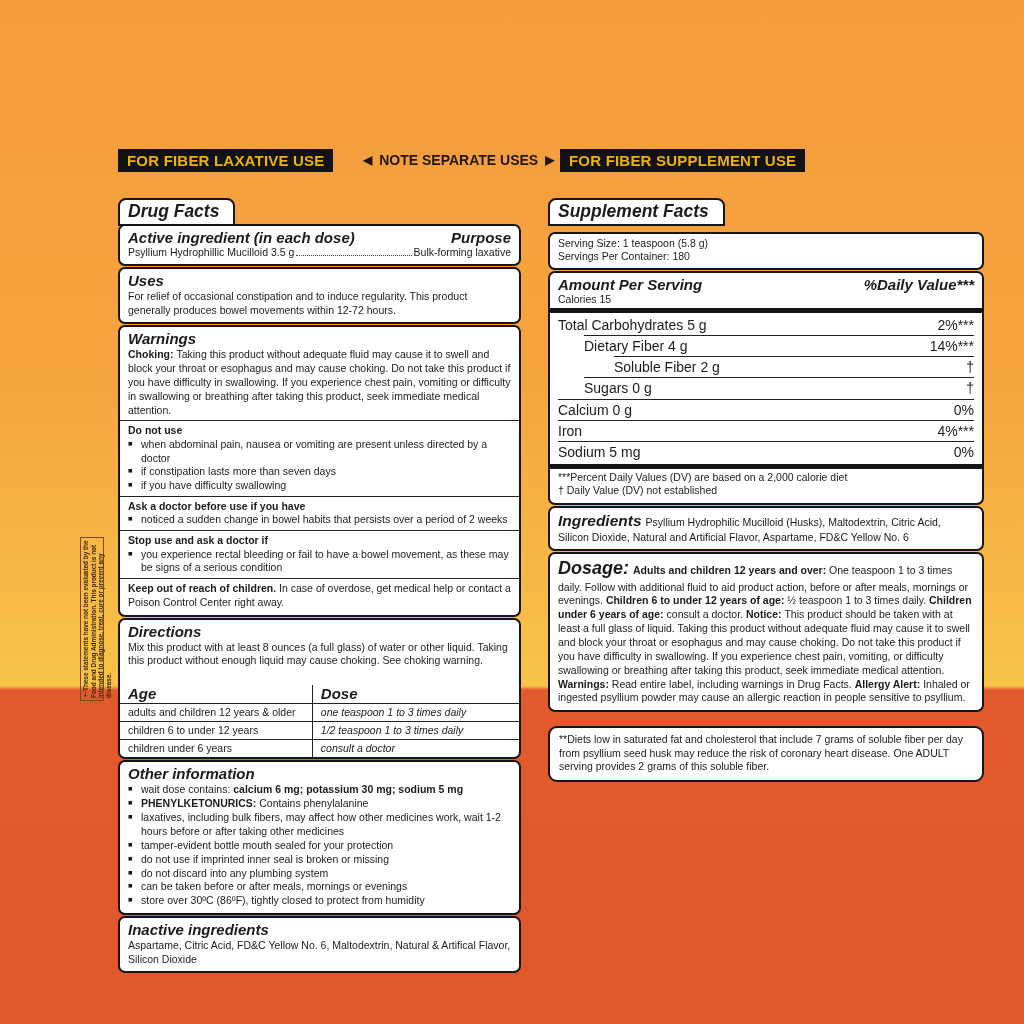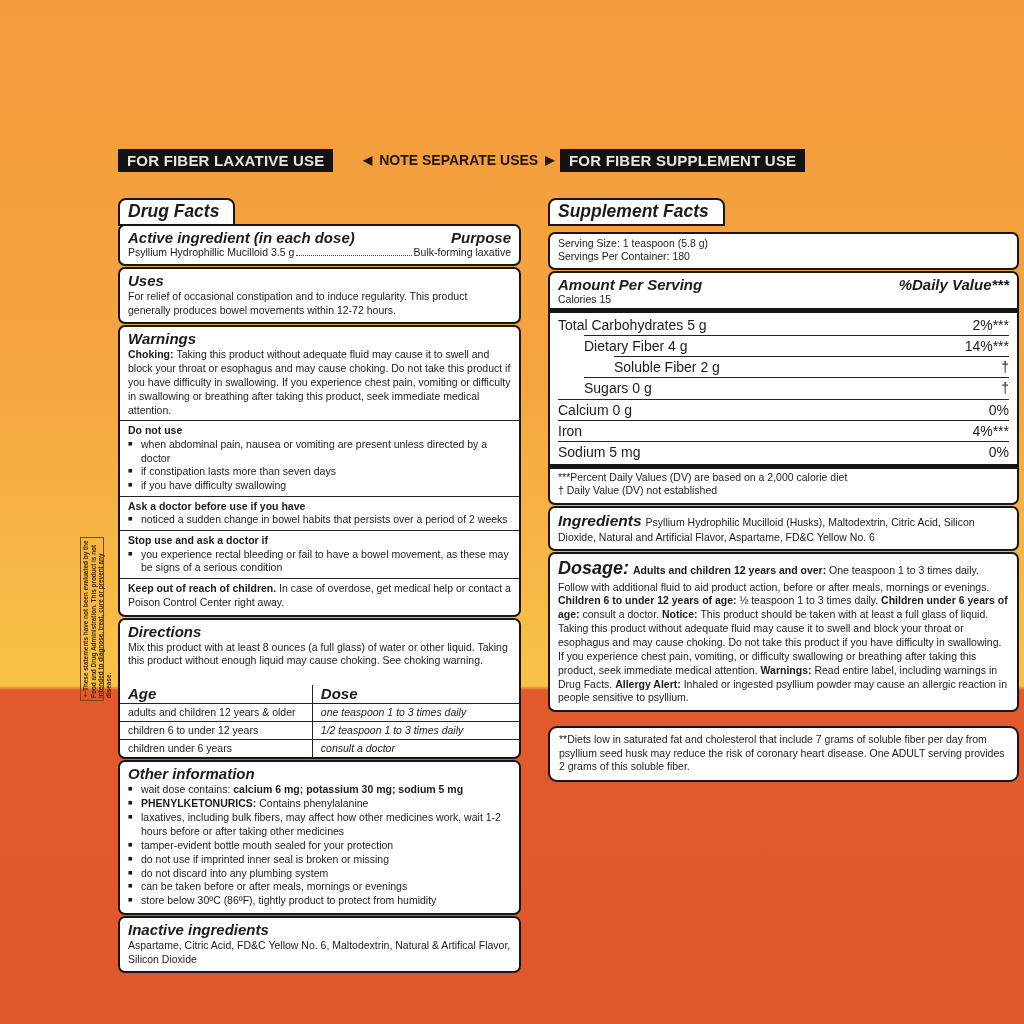--- a/index.html
+++ b/index.html
@@ -8,36 +8,36 @@
     position: relative;
     font-family: "Liberation Sans", sans-serif;
     background: linear-gradient(to bottom,
       #f49b3e 0px, #f5a53f 380px, #f8c348 686px,
       #e25a2c 690px, #df582c 1024px);
     overflow: hidden;
     color:#1b1b1b;
   }
   .hdr-bar {
     position:absolute; top:149px; height:23px;
-    background:#121212; color:#e5e5e5;
+    background:#121212; color:#eab308;
     font-weight:bold; font-size:15px; line-height:23px;
     padding:0 9px; letter-spacing:.2px; white-space:nowrap;
   }
   #hdr-left { left:118px; }
   #hdr-right { left:560px; }
   .hdr-mid {
     position:absolute; top:152px; left:363px; width:160px;
     color:#231605; font-weight:bold; font-size:14px;
     display:flex; align-items:center; gap:7px; white-space:nowrap;
   }
   .hdr-mid .arr { font-size:12px; }
 
   .col { position:absolute; top:198px; }
   #col-left  { left:118px; width:403px; }
-  #col-right { left:548px; width:471px; }
+  #col-right { left:548px; width:436px; }
 
   .tab {
     display:inline-block; position:relative; z-index:2;
     background:#fff; border:2.5px solid #161616;
     border-radius:8px 8px 0 0;
     font-style:italic; font-weight:bold; font-size:17.5px;
     padding:1px 14px 2px 8px; margin-bottom:-2.5px;
   }
   .box {
     position:relative; z-index:1;
@@ -150,21 +150,21 @@
 
   <div class="box">
     <div class="sec-title">Other information</div>
     <div class="blt rich"><span>wait dose contains: </span><b>calcium 6 mg; potassium 30 mg; sodium 5 mg</b></div>
     <div class="blt rich"><b>PHENYLKETONURICS: </b><span>Contains phenylalanine</span></div>
     <div class="blt rich"><span>laxatives, including bulk fibers, may affect how other medicines work, wait 1-2 hours before or after taking other medicines</span></div>
     <div class="blt rich"><span>tamper-evident bottle mouth sealed for your protection</span></div>
     <div class="blt rich"><span>do not use if imprinted inner seal is broken or missing</span></div>
     <div class="blt rich"><span>do not discard into any plumbing system</span></div>
     <div class="blt rich"><span>can be taken before or after meals, mornings or evenings</span></div>
-    <div class="blt rich"><span>store below 30ºC (86ºF), tightly product to protect from humidity</span></div>
+    <div class="blt rich"><span>store over 30ºC (86ºF), tightly closed to protect from humidity</span></div>
   </div>
 
   <div class="box">
     <div class="sec-title">Inactive ingredients</div>
     <div class="body-txt">Aspartame, Citric Acid, FD&amp;C Yellow No. 6, Maltodextrin, Natural &amp; Artifical Flavor, Silicon Dioxide</div>
   </div>
 </div>
 
 <div id="col-right" class="col">
   <div class="tab">Supplement Facts</div>

